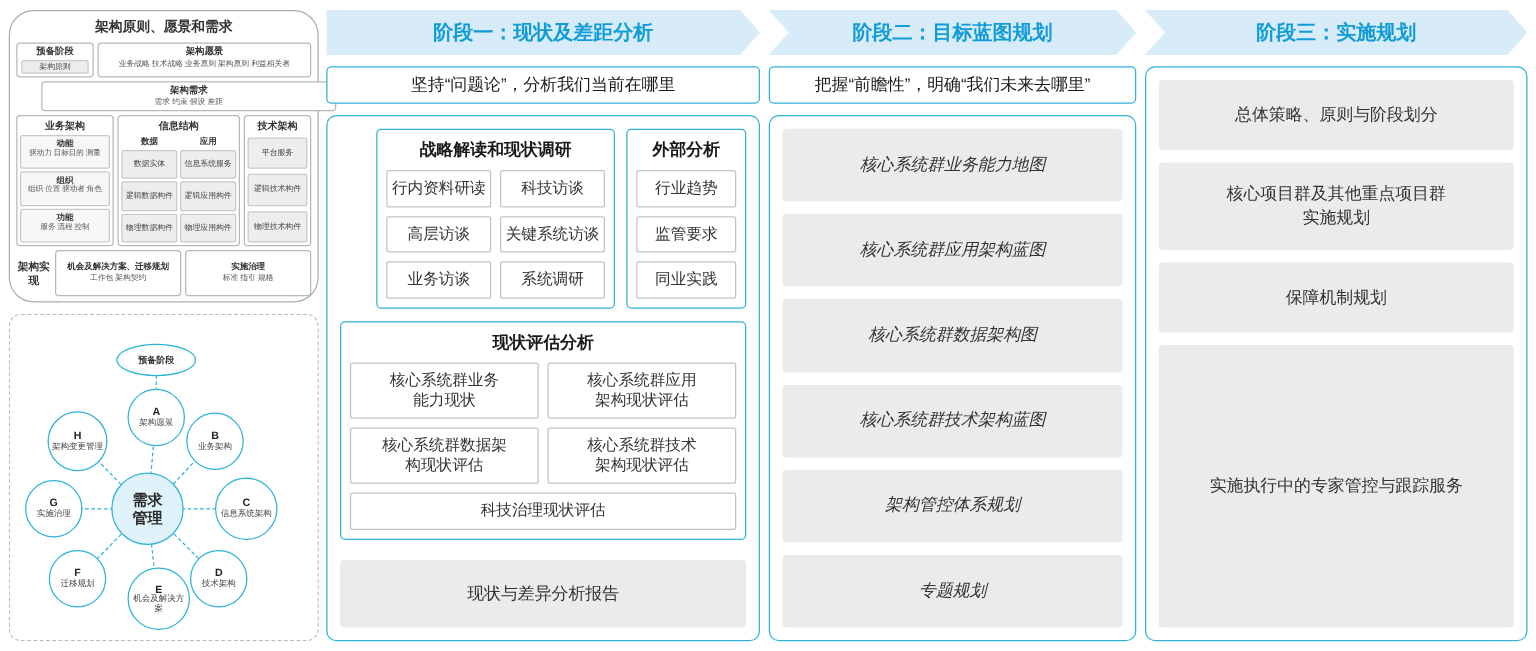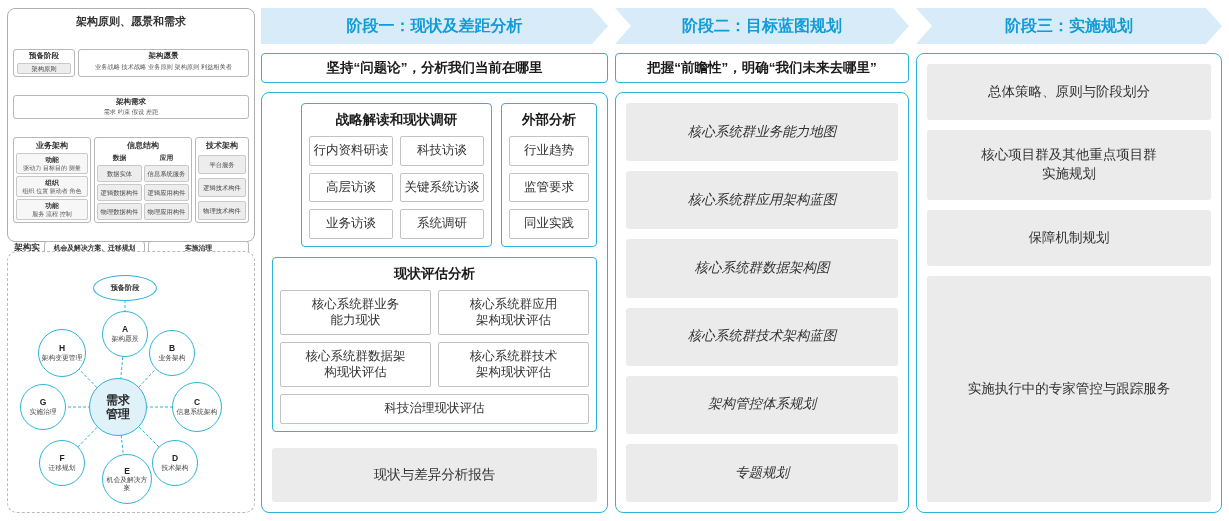--- a/index.html
+++ b/index.html
@@ -9,37 +9,37 @@
     font-family: "Liberation Sans", "DejaVu Sans", sans-serif;
     color: #333;
     overflow: hidden;
   }
   .page { display: flex; gap: 6px; padding: 8px 7px; width: 1229px; height: 521px; }
 
   
   .left-col { width: 248px; display: flex; flex-direction: column; gap: 9px; }
 
   .lp-top {
-    border: 1px solid #aeaeae; border-radius: 8px;
+    border: 1px solid #aeaeae; border-radius: 20px;
     height: 234px; padding: 4px 5px;
-    display: flex; flex-direction: column; gap: 18px;
+    display: flex; flex-direction: column; gap: 3px;
     font-size: 7px; background: #fff;
   }
   .lp-title { text-align: center; font-weight: bold; font-size: 11px; color: #333; padding: 1px 0 2px; }
   .lp-row1 { display: flex; gap: 3px; }
   .lp-box { border: 1px solid #b8b8b8; border-radius: 3px; padding: 2px 3px; background: #fff; }
   .lp-box-title { font-weight: bold; font-size: 7.5px; text-align: center; color: #333; line-height: 1.15; }
   .lp-chip {
     background: #ededed; border: 1px solid #c9c9c9; border-radius: 2px;
     text-align: center; font-size: 6.3px; padding: 1px 1px; margin-top: 2px; color: #444; line-height: 1.15;
   }
   .lp-tiny { font-size: 6.2px; color: #555; text-align: center; margin-top: 2px; line-height: 1.25; }
   .lp-prep { width: 62px; }
   .lp-vision { flex: 1; }
-  .lp-req { width: 100%; }
+  .lp-req { width: 100%; margin-left: 20px; }
   .lp-row3 { display: flex; gap: 3px; flex: 1; }
   .lp-col { border: 1px solid #b8b8b8; border-radius: 3px; padding: 2px; display: flex; flex-direction: column; gap: 2px; }
   .lp-col-title { font-weight: bold; font-size: 8px; text-align: center; color: #333; }
   .lp-col-biz { width: 78px; }
   .lp-col-info { flex: 1; }
   .lp-col-tech { width: 54px; }
   .lp-mini { border: 1px solid #c9c9c9; border-radius: 2px; padding: 1px 2px; text-align: center; flex: 1; background: #f7f7f7; }
   .lp-mini b { display: block; font-size: 6.8px; color: #333; }
   .lp-mini span { font-size: 6px; color: #555; line-height: 1.15; display: block; }
   .lp-subcols { display: flex; gap: 2px; flex: 1; }
@@ -88,21 +88,21 @@
   .phase-header {
     height: 36px; display: flex; align-items: center; justify-content: center;
     background: #d7ecf8; color: #119cd8; font-weight: bold; font-size: 16px;
     margin-bottom: 9px; flex: none;
   }
   .arrow-first { clip-path: polygon(0 0, calc(100% - 16px) 0, 100% 50%, calc(100% - 16px) 100%, 0 100%); }
   .arrow-mid   { clip-path: polygon(0 0, calc(100% - 16px) 0, 100% 50%, calc(100% - 16px) 100%, 0 100%, 16px 50%); }
   .phase-subtitle {
     height: 30px; border: 1px solid #2eb3d9; border-radius: 4px;
     display: flex; align-items: center; justify-content: center;
-    font-weight: bold; font-size: 13.5px; color: #1a1a1a; margin-bottom: 9px; flex: none;
+    font-weight: normal; font-size: 13.5px; color: #1a1a1a; margin-bottom: 9px; flex: none;
     background: #fff;
   }
   .phase-body {
     flex: 1; border: 1px solid #2eb3d9; border-radius: 8px; padding: 10px;
     display: flex; flex-direction: column; gap: 10px; background: #fff;
   }
   .gray-item {
     background: #ebebeb; border-radius: 3px;
     display: flex; align-items: center; justify-content: center;
     text-align: center; font-size: 13.5px; color: #333; padding: 4px 10px;

